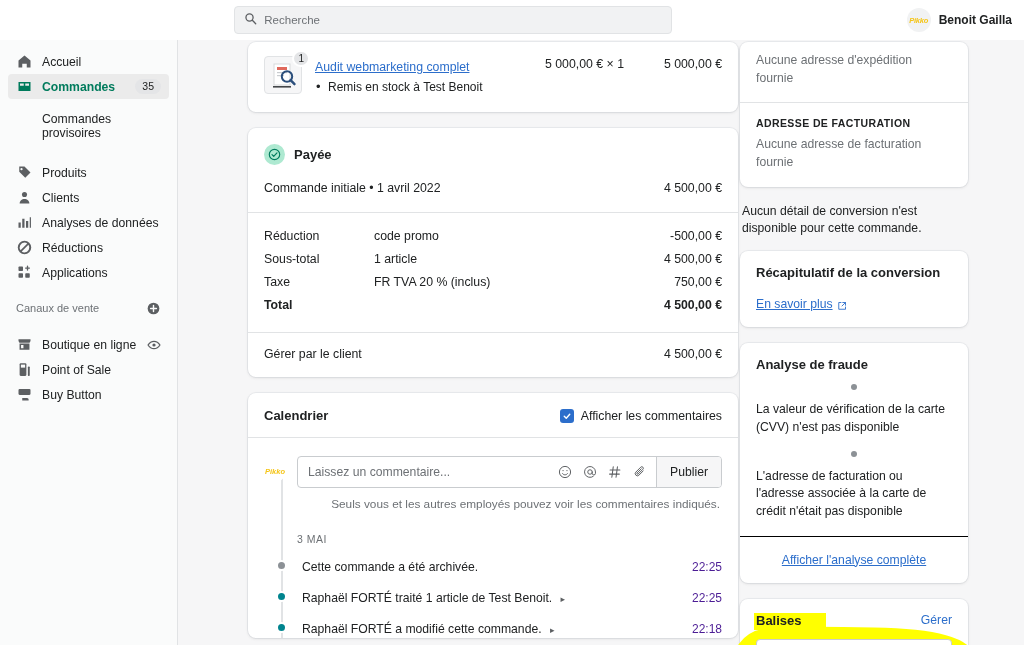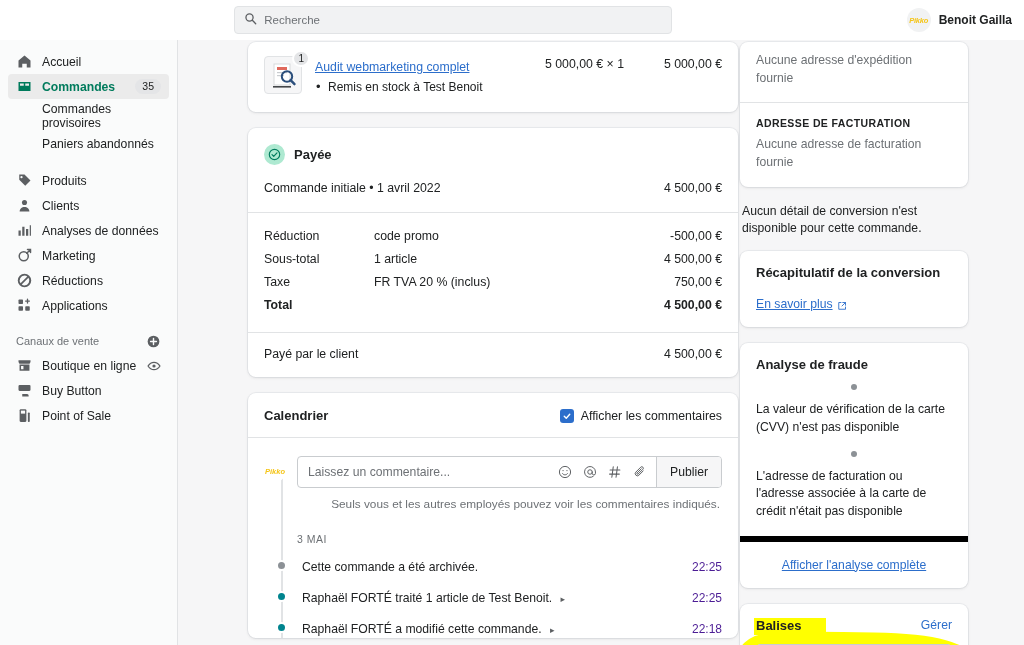--- a/index.html
+++ b/index.html
@@ -56,27 +56,27 @@
   .nav-item .ico { width: 17px; height: 17px; display: flex; align-items: center; justify-content: center; flex: none; }
   .nav-item.active { background: #ebebeb; font-weight: 600; color: #007b5c; }
   .nav-item.active .ico svg { fill: #007b5c; }
   .nav-label { flex: 1; white-space: nowrap; }
   .badge-count {
     background: #e4e5e7; color: #202223; font-size: 10.5px; font-weight: 400;
     border-radius: 9px; padding: 1px 7px; line-height: 13px;
   }
   .nav-sub {
     font-size: 12.2px; color: #202223; height: 22px;
-    display: flex; align-items: center; padding-left: 34px; margin: 6px 8px;
+    display: flex; align-items: center; padding-left: 34px; margin: 16px 8px;
     cursor: pointer;
   }
   .nav-gap { height: 7px; }
   .section-head {
     display: flex; align-items: center; justify-content: space-between;
-    margin: 0 16px; height: 24px; margin-top: 11px;
+    margin: 12px 16px; height: 24px; margin-top: 11px;
   }
   .section-title { font-size: 11px; color: #6d7175; }
   .plus-btn { width: 15px; height: 15px; display: flex; align-items: center; justify-content: center; cursor: pointer; }
   .eye-btn { width: 15px; height: 15px; display: flex; align-items: center; justify-content: center; cursor: pointer; }
 
   
   .content {
     position: absolute; top: 40px; left: 178px; width: 846px; height: 605px;
     background: #f6f6f7;
   }
@@ -196,21 +196,21 @@
   .side-cap { font-size: 10.5px; font-weight: 700; letter-spacing: .4px; color: #202223; margin-bottom: 7px; }
   .side-muted { font-size: 12.2px; color: #6d7175; line-height: 1.45; }
   .side-note { font-size: 12.2px; color: #202223; line-height: 1.45; margin-bottom: 13px; padding: 0 2px; }
   .side-title { font-size: 13px; font-weight: 600; color: #202223; }
   .side-link { font-size: 12.2px; color: #2c6ecb; text-decoration: underline; cursor: pointer; display: inline-flex; align-items: flex-end; gap: 4px; }
   .fraud-list { list-style: none; padding: 0; margin: 0; }
   .fraud-item { display: flex; gap: 11px; align-items: center; margin-bottom: 14px; flex-direction: column; }
   .fraud-item:last-child { margin-bottom: 0; }
   .fraud-dot { width: 6px; height: 6px; border-radius: 50%; background: #8c9196; flex: none; }
   .fraud-text { font-size: 12.2px; color: #202223; line-height: 1.45; }
-  .fraud-foot { padding: 13px 16px 15px 16px; border-top: 6px solid #000000; text-align: center; }
+  .fraud-foot { padding: 13px 16px 15px 16px; border-top: 1px solid #000000; text-align: center; }
 
   .tags-head { display: flex; justify-content: space-between; align-items: center; margin-bottom: 11px; }
   .tags-title { font-size: 13px; font-weight: 600; position: relative; z-index: 3; }
   .tags-input {
     height: 30px; border: 1px solid #c9cccf; border-radius: 4px; background: #fff;
     display: flex; align-items: center; padding: 0 10px; position: relative; z-index: 3;
   }
   .tags-ph { font-size: 12.2px; color: #6d7175; }
   .hl-title {
     position: absolute; left: 14px; top: 14px; width: 72px; height: 17px;
@@ -258,23 +258,20 @@
           <path d="M2 4h16v12H2V4zm2 2v3h5V6H4zm7 0v3h5V6h-5z"></path>
         </svg>
     </span>
     <span class="nav-label">Commandes</span>
     <span class="badge-count">35</span>
   </div>
 
   <div class="nav-sub">
     <span>Commandes provisoires</span>
   </div>
-  <div class="nav-sub">
-    <span>Paniers abandonnés</span>
-  </div>
 
   <div class="nav-gap"></div>
 
   <div class="nav-item">
     <span class="ico">
       <svg width="15" height="15" viewBox="0 0 20 20" fill="#5c5f62">
           <path d="M10 2H3v7l8 8 7-7-8-8zm-4 5a1.5 1.5 0 110-3 1.5 1.5 0 010 3z"></path>
         </svg>
     </span>
     <span class="nav-label">Produits</span>
@@ -295,29 +292,20 @@
       <svg width="15" height="15" viewBox="0 0 20 20" fill="#5c5f62">
           <rect x="2" y="10" width="3" height="7"></rect>
           <rect x="7" y="5" width="3" height="12"></rect>
           <rect x="12" y="8" width="3" height="9"></rect>
           <rect x="17" y="3" width="1.6" height="14"></rect>
         </svg>
     </span>
     <span class="nav-label">Analyses de données</span>
   </div>
 
-  <div class="nav-item">
-    <span class="ico">
-      <svg width="15" height="15" viewBox="0 0 20 20" fill="none" stroke="#5c5f62" stroke-width="2">
-          <circle cx="9" cy="11" r="6"></circle>
-          <path d="M13 7l5-5M14 2h4v4" stroke-linecap="round"></path>
-        </svg>
-    </span>
-    <span class="nav-label">Marketing</span>
-  </div>
 
   <div class="nav-item">
     <span class="ico">
       <svg width="15" height="15" viewBox="0 0 20 20" fill="#5c5f62">
           <path d="M10 1a9 9 0 100 18 9 9 0 000-18zm0 2.4c1.4 0 2.7.5 3.7 1.3L4.7 13.7A6.6 6.6 0 0110 3.4zm0 13.2c-1.4 0-2.7-.5-3.7-1.3l9-9A6.6 6.6 0 0110 16.6z"></path>
         </svg>
     </span>
     <span class="nav-label">Réductions</span>
   </div>
 
@@ -355,36 +343,36 @@
       <svg width="14" height="14" viewBox="0 0 20 20" fill="none" stroke="#5c5f62" stroke-width="1.8">
           <path d="M1.5 10S4.8 4.8 10 4.8 18.5 10 18.5 10 15.2 15.2 10 15.2 1.5 10 1.5 10z"></path>
           <circle cx="10" cy="10" r="2.3" fill="#5c5f62" stroke="none"></circle>
         </svg>
     </span>
   </div>
 
   <div class="nav-item">
     <span class="ico">
       <svg width="15" height="15" viewBox="0 0 20 20" fill="#5c5f62">
-          <rect x="2" y="2.5" width="16" height="8" rx="1.5"></rect>
-          <path d="M9 11.5v3.2M7 14.5h6.5a2 2 0 012 2V18H7v-3.5z"></path>
-        </svg>
-    </span>
-    <span class="nav-label">Buy Button</span>
-  </div>
-
-  <div class="nav-item">
-    <span class="ico">
-      <svg width="15" height="15" viewBox="0 0 20 20" fill="#5c5f62">
           <rect x="3.5" y="1.5" width="9" height="17" rx="1.5"></rect>
           <rect x="5.2" y="3.5" width="5.6" height="4" fill="#fafbfb"></rect>
           <rect x="14.5" y="6" width="2.5" height="12.5" rx="1"></rect>
         </svg>
     </span>
     <span class="nav-label">Point of Sale</span>
+  </div>
+
+  <div class="nav-item">
+    <span class="ico">
+      <svg width="15" height="15" viewBox="0 0 20 20" fill="#5c5f62">
+          <rect x="2" y="2.5" width="16" height="8" rx="1.5"></rect>
+          <path d="M9 11.5v3.2M7 14.5h6.5a2 2 0 012 2V18H7v-3.5z"></path>
+        </svg>
+    </span>
+    <span class="nav-label">Buy Button</span>
   </div>
 </div>
 
 <div class="content">
 
   <div class="col-main">
 
     <div class="card prod-card" style="margin-top:2px;">
       <div class="prod-row">
         <div class="thumb-wrap">
@@ -443,21 +431,21 @@
           <span class="l3">750,00 €</span>
         </div>
         <div class="line bold">
           <span class="l1">Total</span>
           <span class="l2"></span>
           <span class="l3">4 500,00 €</span>
         </div>
       </div>
 
       <div class="pay-client">
-        <span>Payé par le client</span>
+        <span>Gérer par le client</span>
         <span>4 500,00 €</span>
       </div>
     </div>
 
     <div class="card">
       <div class="tl-head">
         <span class="tl-title">Calendrier</span>
         <span class="chk-wrap">
           <span class="chk">
             <svg width="10" height="10" viewBox="0 0 20 20" fill="none" stroke="#fff" stroke-width="2.8">

